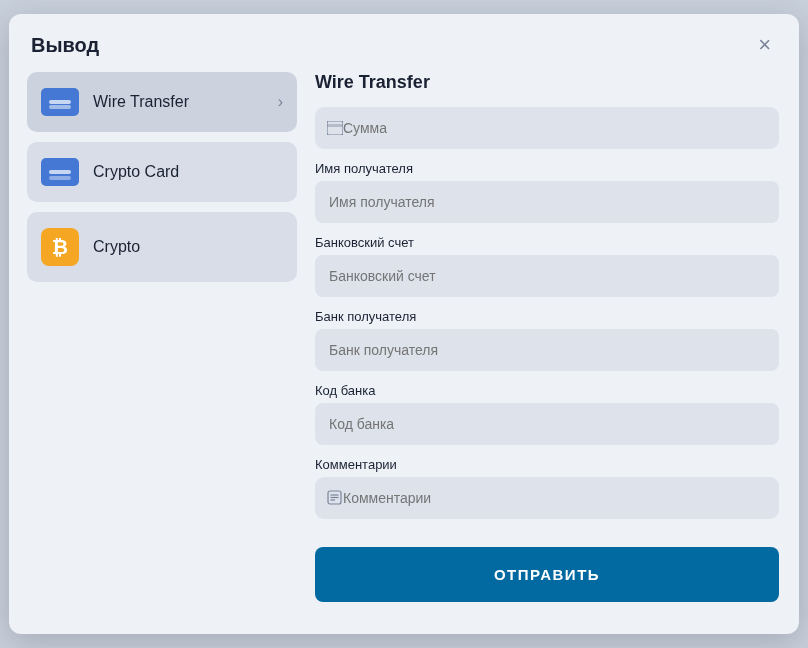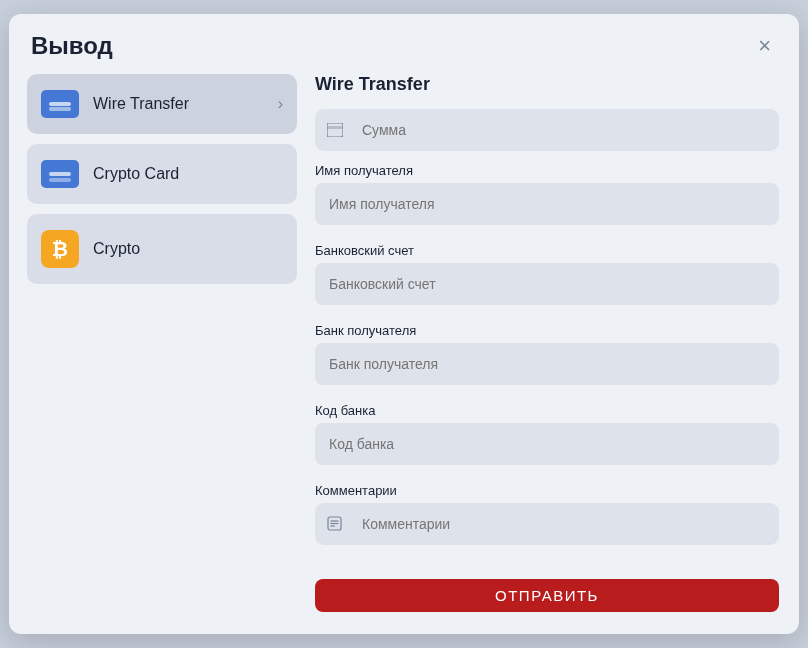--- a/index.html
+++ b/index.html
@@ -24,21 +24,21 @@
       overflow: hidden;
       box-shadow: 0 8px 32px rgba(0,0,0,0.18);
     }
     .modal-header {
       display: flex;
       align-items: center;
       justify-content: space-between;
       padding: 18px 22px 10px 22px;
     }
     .modal-title {
-      font-size: 24px;
+      font-size: 20px;
       font-weight: 600;
       color: #1a2233;
       text-align: right;
     }
     .close-btn {
       background: none;
       border: none;
       font-size: 22px;
       color: #7a8599;
       cursor: pointer;
@@ -182,51 +182,51 @@
       width: 100%;
       background: #dde2eb;
       border: none;
       border-radius: 8px;
       padding: 13px 14px;
       font-size: 14px;
       color: #a0aab8;
       outline: none;
     }
     .form-input.with-icon {
-      padding-left: 47px;
+      padding-left: 28px;
       border-radius: 9px;
     }
     .form-label {
       font-size: 13px;
       color: #1a2233;
       margin-bottom: 5px;
       font-weight: 500;
     }
     .field-group {
-      margin-bottom: 18px;
+      margin-bottom: 12px;
     }
     .comments-icon {
       position: absolute;
       left: 12px;
       top: 14px;
       color: #7a8599;
       font-size: 15px;
     }
     .comments-input-wrap {
       position: relative;
     }
     .submit-btn {
       width: 100%;
-      background: #b91c1c;
+      background: #0369a1;
       color: white;
       border: none;
       border-radius: 8px;
-      padding: 8px;
+      padding: 19px;
       font-size: 15px;
-      font-weight: 400;
+      font-weight: 700;
       letter-spacing: 1.5px;
       cursor: pointer;
       margin-top: 16px;
     }
   </style>
 </head>
 <body>
 
 <div class="modal">
   <div class="modal-header">

